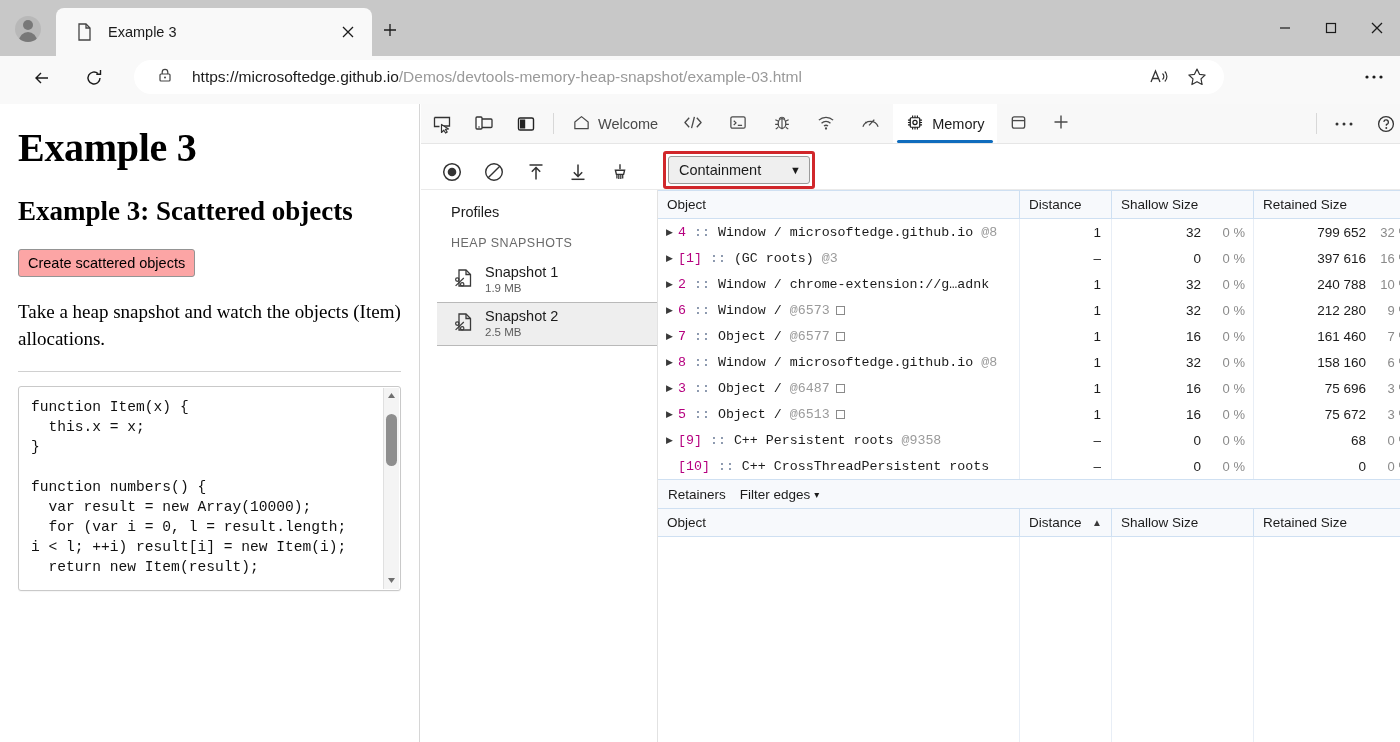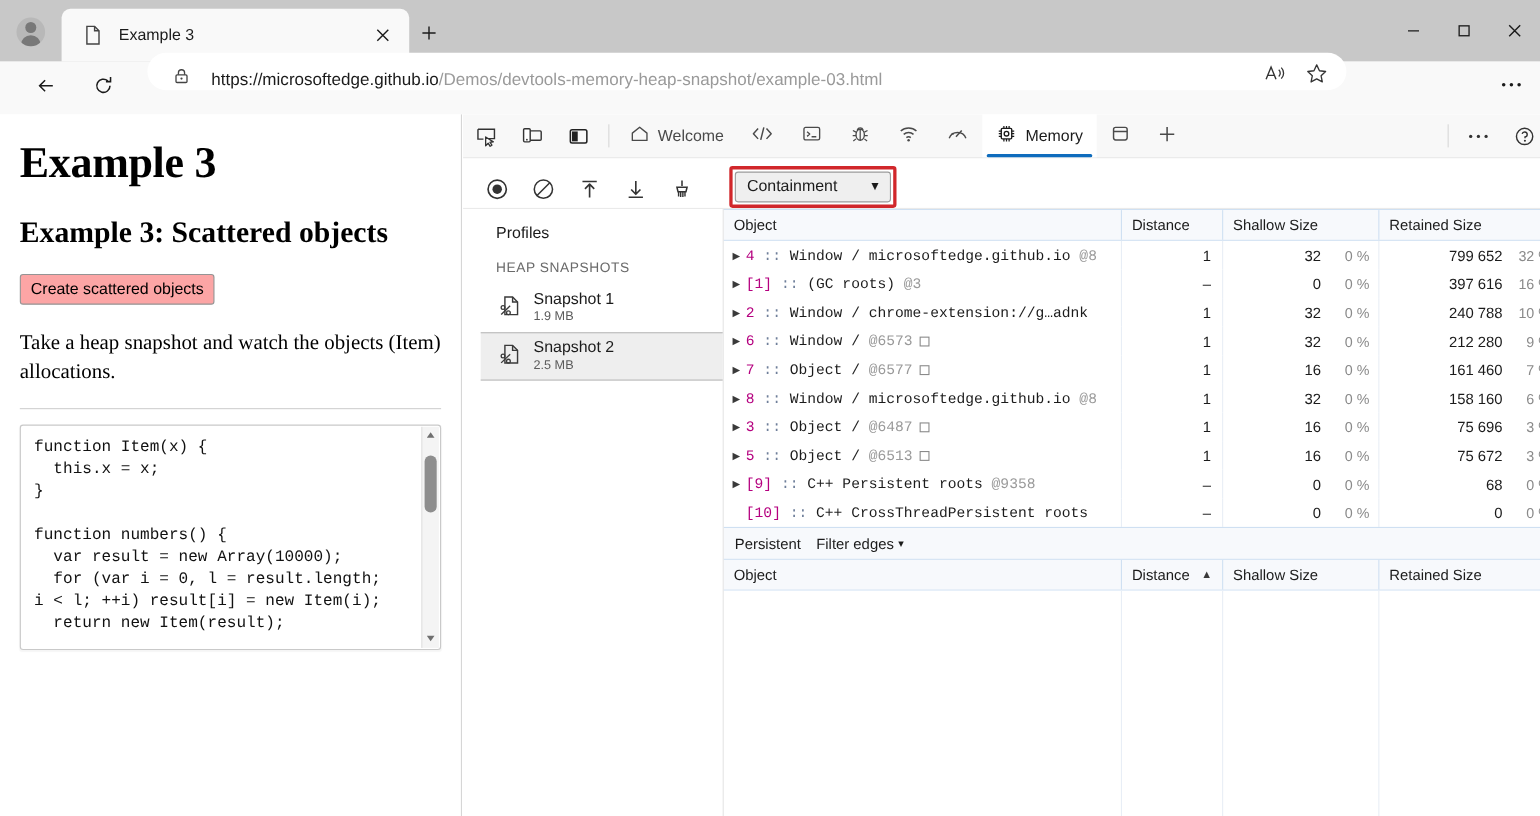--- a/index.html
+++ b/index.html
@@ -60,23 +60,23 @@
   
   .navbar {
     position:absolute; left:0; top:56px; width:1400px; height:48px;
     background:#f9f9f9;
   }
   .nav-btn {
     position:absolute; top:8px; width:32px; height:32px;
     display:flex; align-items:center; justify-content:center; border-radius:4px;
   }
   .omnibox {
-    position:absolute; left:134px; top:48px; width:1090px; height:34px;
+    position:absolute; left:134px; top:60px; width:1090px; height:34px;
     background:#ffffff; border-radius:17px;
-    display:flex; align-items:flex-end; padding:0 12px;
+    display:flex; align-items:center; padding:0 12px;
   }
   .lock-ico { width:22px; height:22px; flex:0 0 auto; margin-left:10px; }
   .url-text {
     margin-left:14px; font-size:15.5px; color:#9a9a9a;
     white-space:nowrap; overflow:hidden; flex:1;
     font-family:"Liberation Sans", sans-serif;
   }
   .url-host { color:#1b1b1b; }
   .omni-ico { width:30px; height:30px; display:flex; align-items:center; justify-content:center; flex:0 0 auto; }
   .dots-btn {
@@ -756,21 +756,21 @@
                 </div>
                 <div class="gc ret">
                   <span class="num">0</span>
                   <span class="pct">0 %</span>
                 </div>
               </div>
             </div>
         </div>
 
         <div class="ret-bar">
-          <span class="ret-label">Persistent</span>
+          <span class="ret-label">Retainers</span>
           <span class="ret-filter">
             <span>Filter edges</span>
             <span style="font-size:10px;">▾</span>
           </span>
         </div>
 
         <div class="grid" style="border-top:none;">
           <div class="grid-head">
             <div class="gh obj">Object</div>
             <div class="gh dist">

